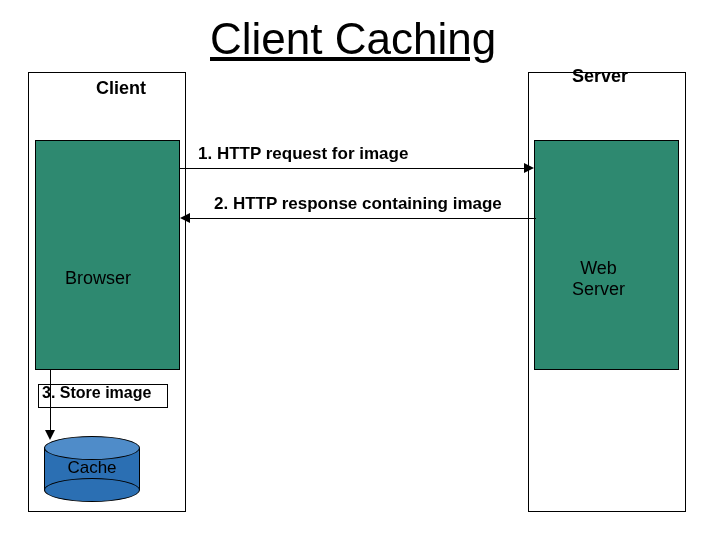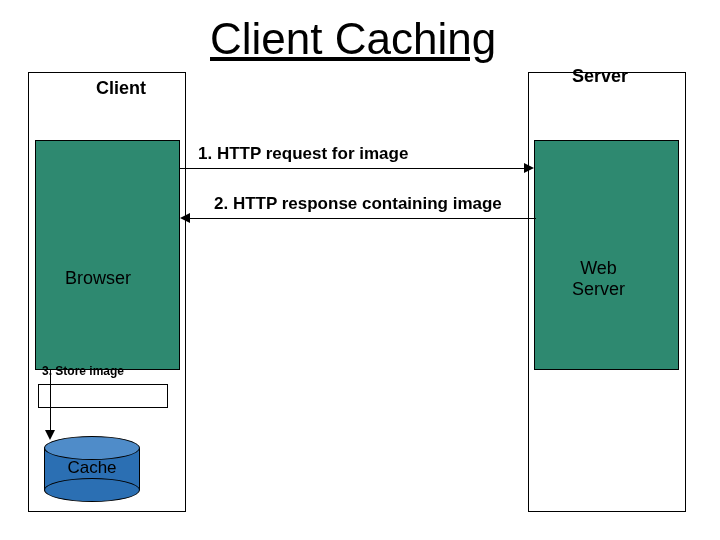--- a/index.html
+++ b/index.html
@@ -125,21 +125,21 @@
 
 <div class="arrow-line" style="left:180px; top:168px; width:346px;"></div>
 <div class="arrow-head-right" style="left:524px; top:163px;"></div>
 <div class="msg" style="left:198px; top:144px;text-align:center;">1. HTTP request for image</div>
 
 <div class="arrow-line" style="left:190px; top:218px; width:346px;"></div>
 <div class="arrow-head-left" style="left:180px; top:213px;"></div>
 <div class="msg" style="left:198px; top:194px;margin-left:16px;">2. HTTP response containing image</div>
 
 <div class="outline-box" style="left:38px; top:384px; width:130px; height:24px;"></div>
-<div class="msg" style="left:42px; top:364px; font-size:12px;">3. Store image</div>
+<div class="msg" style="left:42px; top:384px; font-size:16px;">3. Store image</div>
 
 <div class="vline" style="left:50px; top:370px; height:62px;"></div>
 <div class="arrow-head-down" style="left:45px; top:430px;"></div>
 
 <div class="cyl-body" style="left:44px; top:448px; width:96px; height:42px;"></div>
 <div class="cyl-bot" style="left:44px; top:478px; width:96px; height:24px;"></div>
 <div class="cyl-top cyl-toplight" style="left:44px; top:436px; width:96px; height:24px;"></div>
 <div class="centered-label" style="left:44px; top:458px; width:96px; font-size:17px;">Cache</div>
 
 </body></html>

